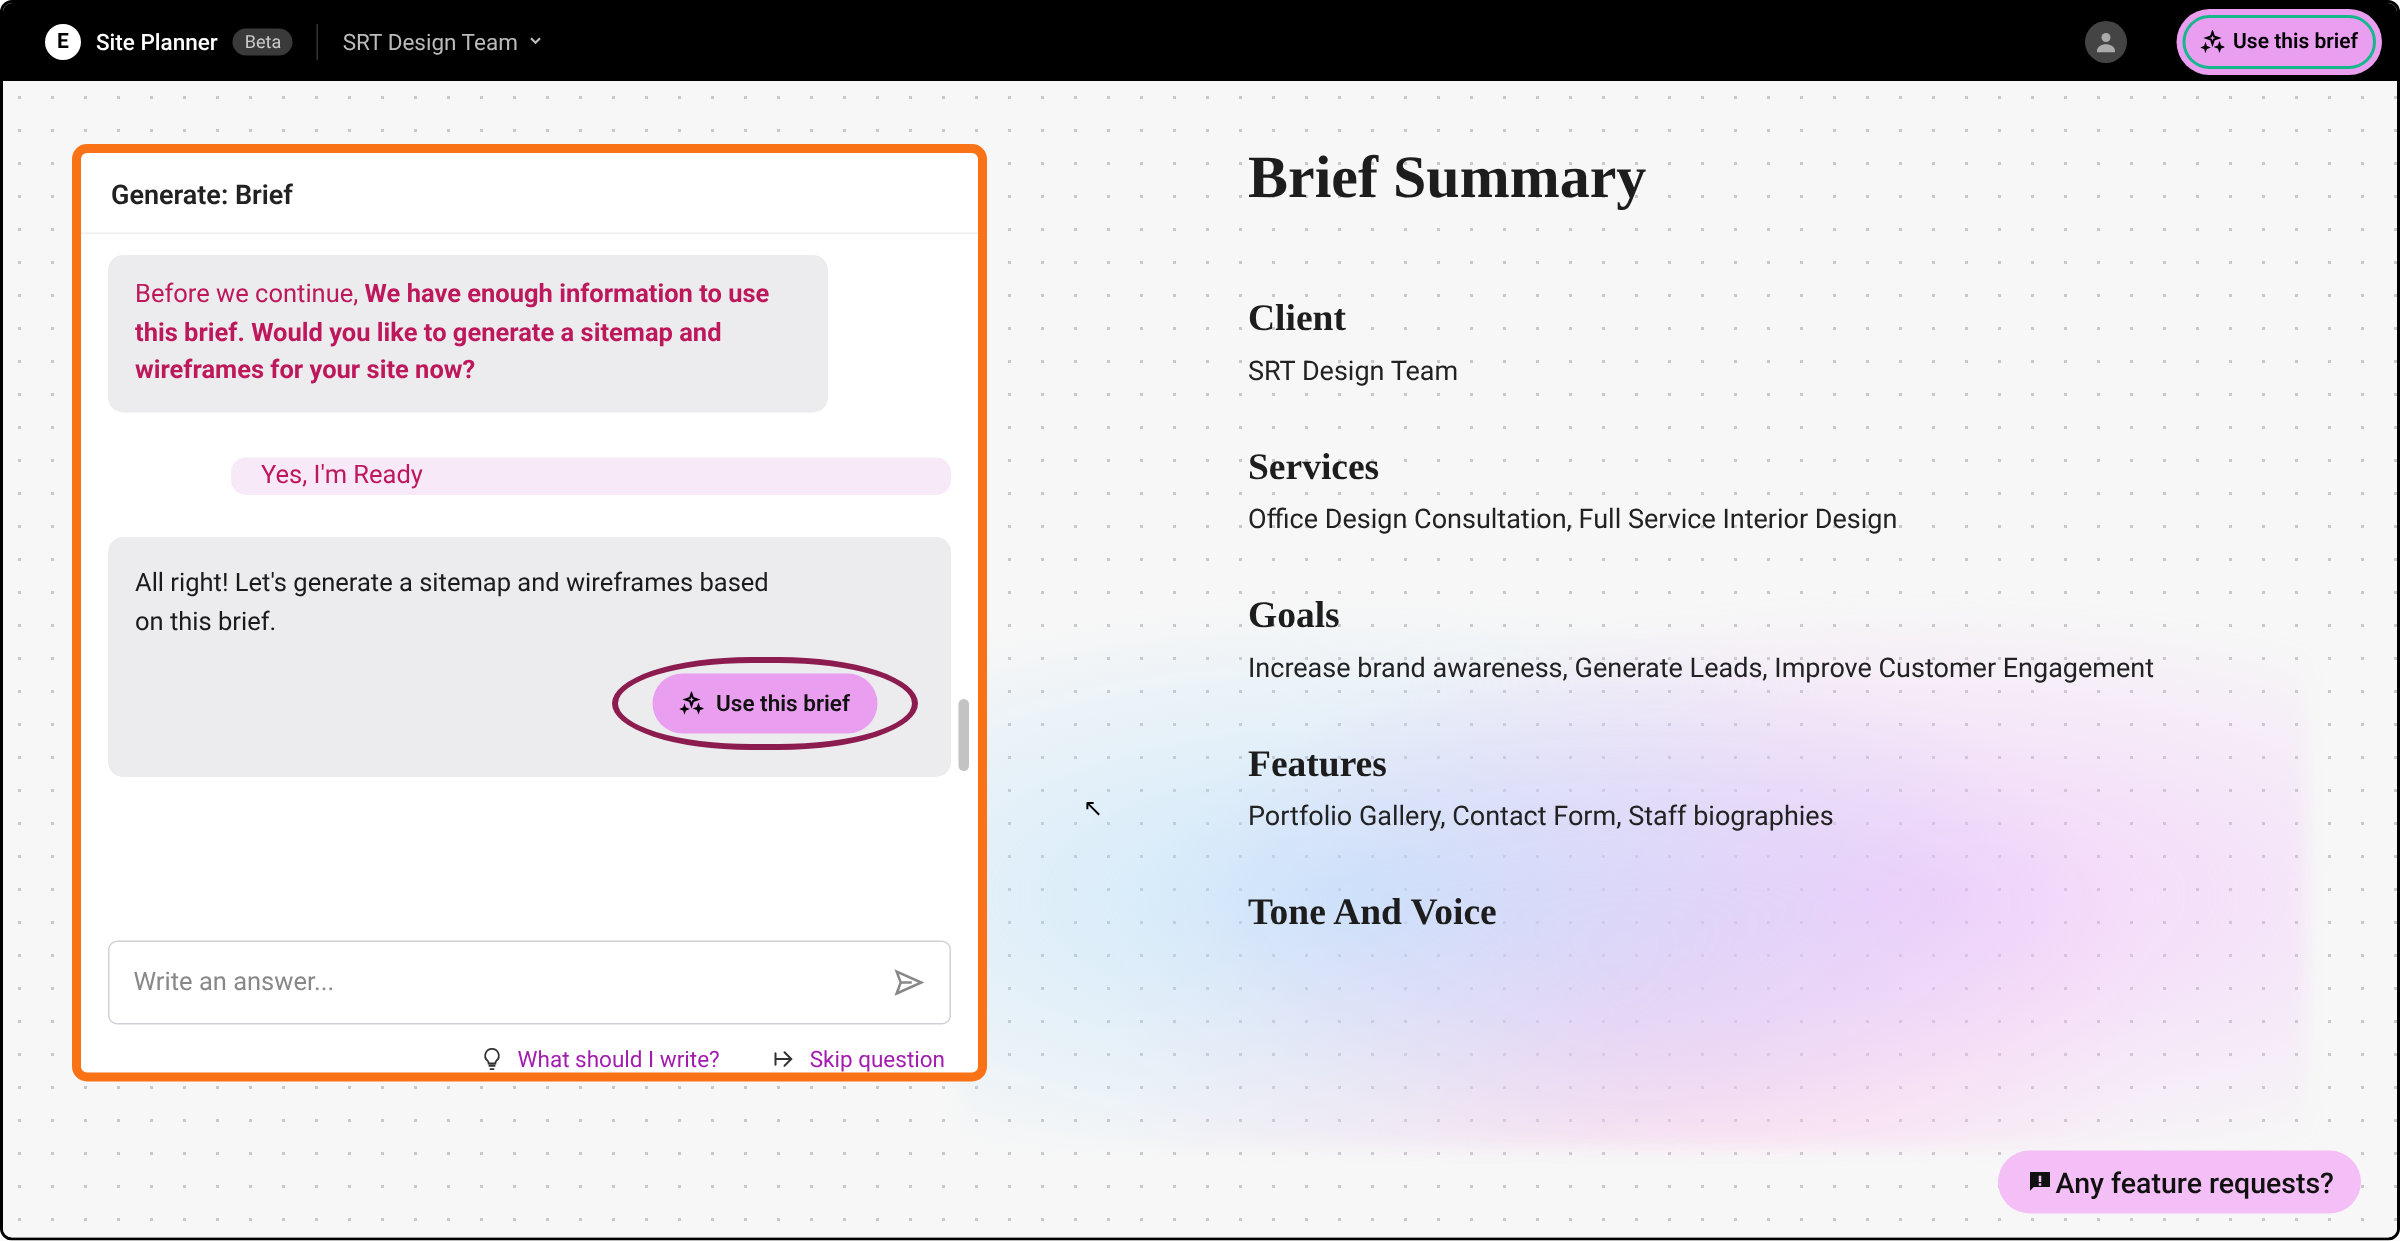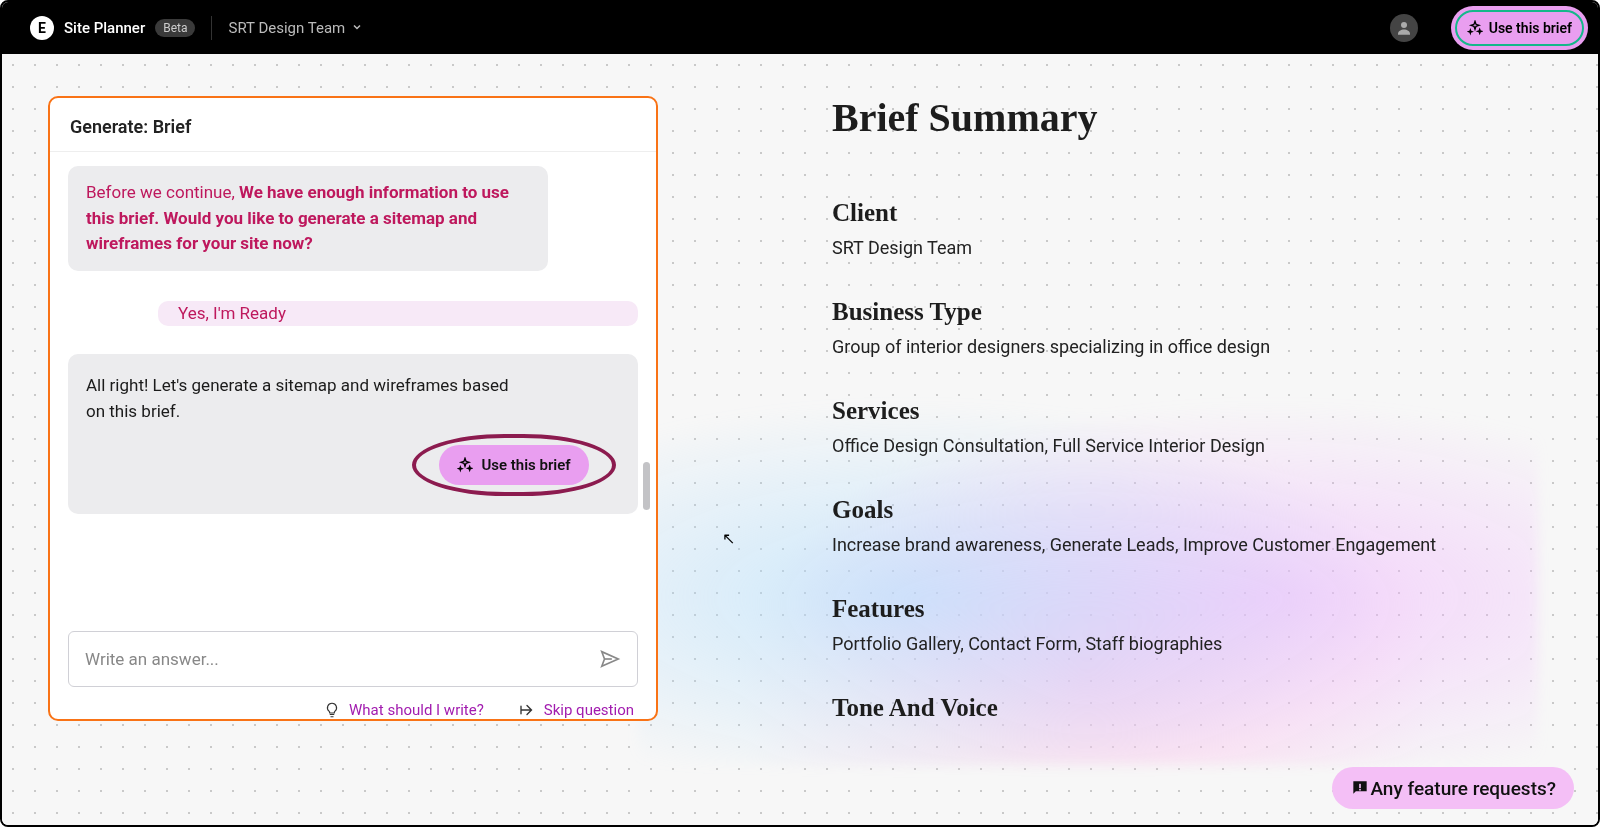--- a/index.html
+++ b/index.html
@@ -28,21 +28,21 @@
     background-image:radial-gradient(#c9c9c9 1px,transparent 1px);
     background-size:22px 22px;
   }
   .glow{position:absolute;right:60px;bottom:60px;width:900px;height:420px;pointer-events:none;
     background:radial-gradient(ellipse at 30% 60%, rgba(170,220,255,0.55), transparent 55%),
                radial-gradient(ellipse at 70% 60%, rgba(240,180,255,0.55), transparent 55%),
                radial-gradient(ellipse at 50% 80%, rgba(255,200,230,0.55), transparent 55%);
     filter:blur(6px);}
 
   
-  .chat-panel{position:absolute;left:46px;top:42px;width:610px;height:625px;background:#fff;border:2px solid #f97316;border-radius:10px;display:flex;flex-direction:column;}
+  .chat-panel{position:absolute;left:46px;top:42px;width:610px;height:625px;background:#fff;border:6px solid #f97316;border-radius:10px;display:flex;flex-direction:column;}
   .chat-header{padding:18px 20px 14px;border-bottom:1px solid #eee;font-size:18px;font-weight:600;color:#222;}
   .chat-body{flex:1;position:relative;overflow:hidden;padding:14px 18px 0;}
   .bub{border-radius:10px;padding:14px 18px;font-size:17px;line-height:1.5;color:#be185d;max-width:480px;}
   .bub.ai{background:#ececee;margin-bottom:30px;}
   .bub.user{background:#f7e9f7;margin-left:auto;margin-bottom:28px;padding:0 20px;}
   .ai-block2{background:#ececee;border-radius:10px;padding:18px 18px 22px;min-height:160px;position:relative;}
   .ai-block2 .msg{font-size:17px;line-height:1.55;color:#1b1b1b;max-width:430px;}
   .cta-wrap{position:absolute;right:22px;bottom:18px;}
   .cta-ring{border:4px solid #8c1b4f;border-radius:50%/55%;padding:2px 18px;height:62px;width:204px;display:flex;align-items:center;justify-content:center;}
   .cta-btn{background:#e99ef0;border-radius:22px;height:40px;padding:0 18px;display:flex;align-items:center;gap:8px;font-weight:600;font-size:15px;color:#111;}
@@ -173,24 +173,20 @@
     <div class="summary">
       <div class="summary-top">
         <div class="summary-title">Brief Summary</div>
       </div>
 
       <div class="section">
         <h3>Client</h3>
         <p>SRT Design Team</p>
       </div>
       <div class="section">
-        <h3>Business Type</h3>
-        <p>Group of interior designers specializing in office design</p>
-      </div>
-      <div class="section">
         <h3>Services</h3>
         <p>Office Design Consultation, Full Service Interior Design</p>
       </div>
       <div class="section">
         <h3>Goals</h3>
         <p>Increase brand awareness, Generate Leads, Improve Customer Engagement</p>
       </div>
       <div class="section">
         <h3>Features</h3>
         <p>Portfolio Gallery, Contact Form, Staff biographies</p>

